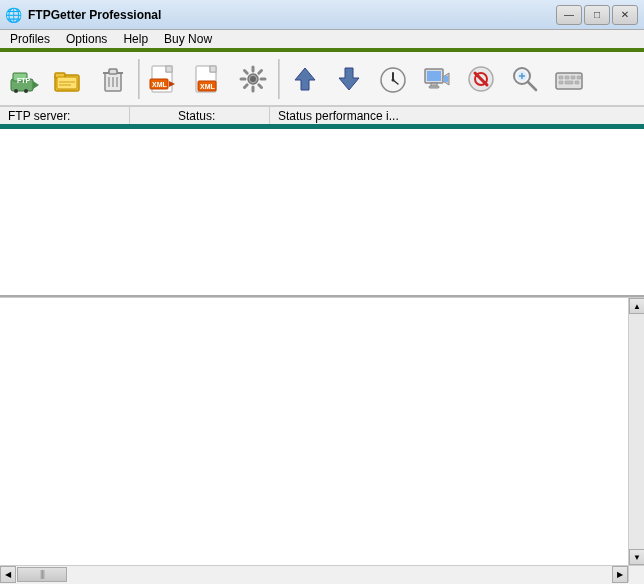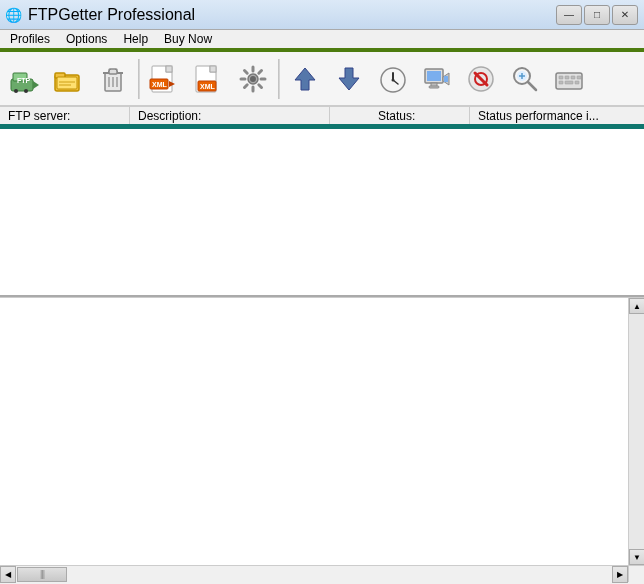--- a/index.html
+++ b/index.html
@@ -30,23 +30,23 @@
     }
     .title-icon {
       width: 16px;
       height: 16px;
       display: flex;
       align-items: center;
       justify-content: center;
       font-size: 14px;
     }
     .title-text {
-      font-size: 16px;
+      font-size: 12px;
       color: #000;
-      font-weight: normal;
+      font-weight: bold;
     }
     .title-bar-buttons {
       display: flex;
       gap: 2px;
     }
     .title-btn {
       width: 26px;
       height: 20px;
       background: linear-gradient(to bottom, #e8e8e8, #d0d0d0);
       border: 1px solid #999;
@@ -327,21 +327,20 @@
         <rect x="12" y="18" width="8" height="3" rx="0.5" fill="#bbb" stroke="#999" stroke-width="0.5"></rect>
         <rect x="22" y="18" width="4" height="3" rx="0.5" fill="#bbb" stroke="#999" stroke-width="0.5"></rect>
         <rect x="24" y="13" width="4" height="3" rx="0.5" fill="#bbb" stroke="#999" stroke-width="0.5"></rect>
       </svg>
     </div>
   </div>
 </div>
 
 <div class="col-headers">
   <div class="col-header" style="width:130px;">FTP server:</div>
-  <div class="col-header" style="width:200px;">Description:</div>
   <div class="col-header" style="width:100px;margin-left:40px;">Status:</div>
   <div class="col-header">Status performance i...</div>
 </div>
 
 <div class="main-content">
 </div>
 
 <div style="position:relative; flex:1; height:calc(584px - 30px - 22px - 55px - 22px - 170px); background:#fff; border-top: 1px solid #ccc;">
   <div style="position:absolute; top:0; right:0; width:16px; height:calc(100% - 17px); background:#f0f0f0; border-left:1px solid #ccc; display:flex; flex-direction:column;">
     <div style="width:16px;height:16px;background:linear-gradient(to bottom,#e8e8e8,#d5d5d5);border:1px solid #aaa;display:flex;align-items:center;justify-content:center;font-size:8px;cursor:pointer;">▲</div>

